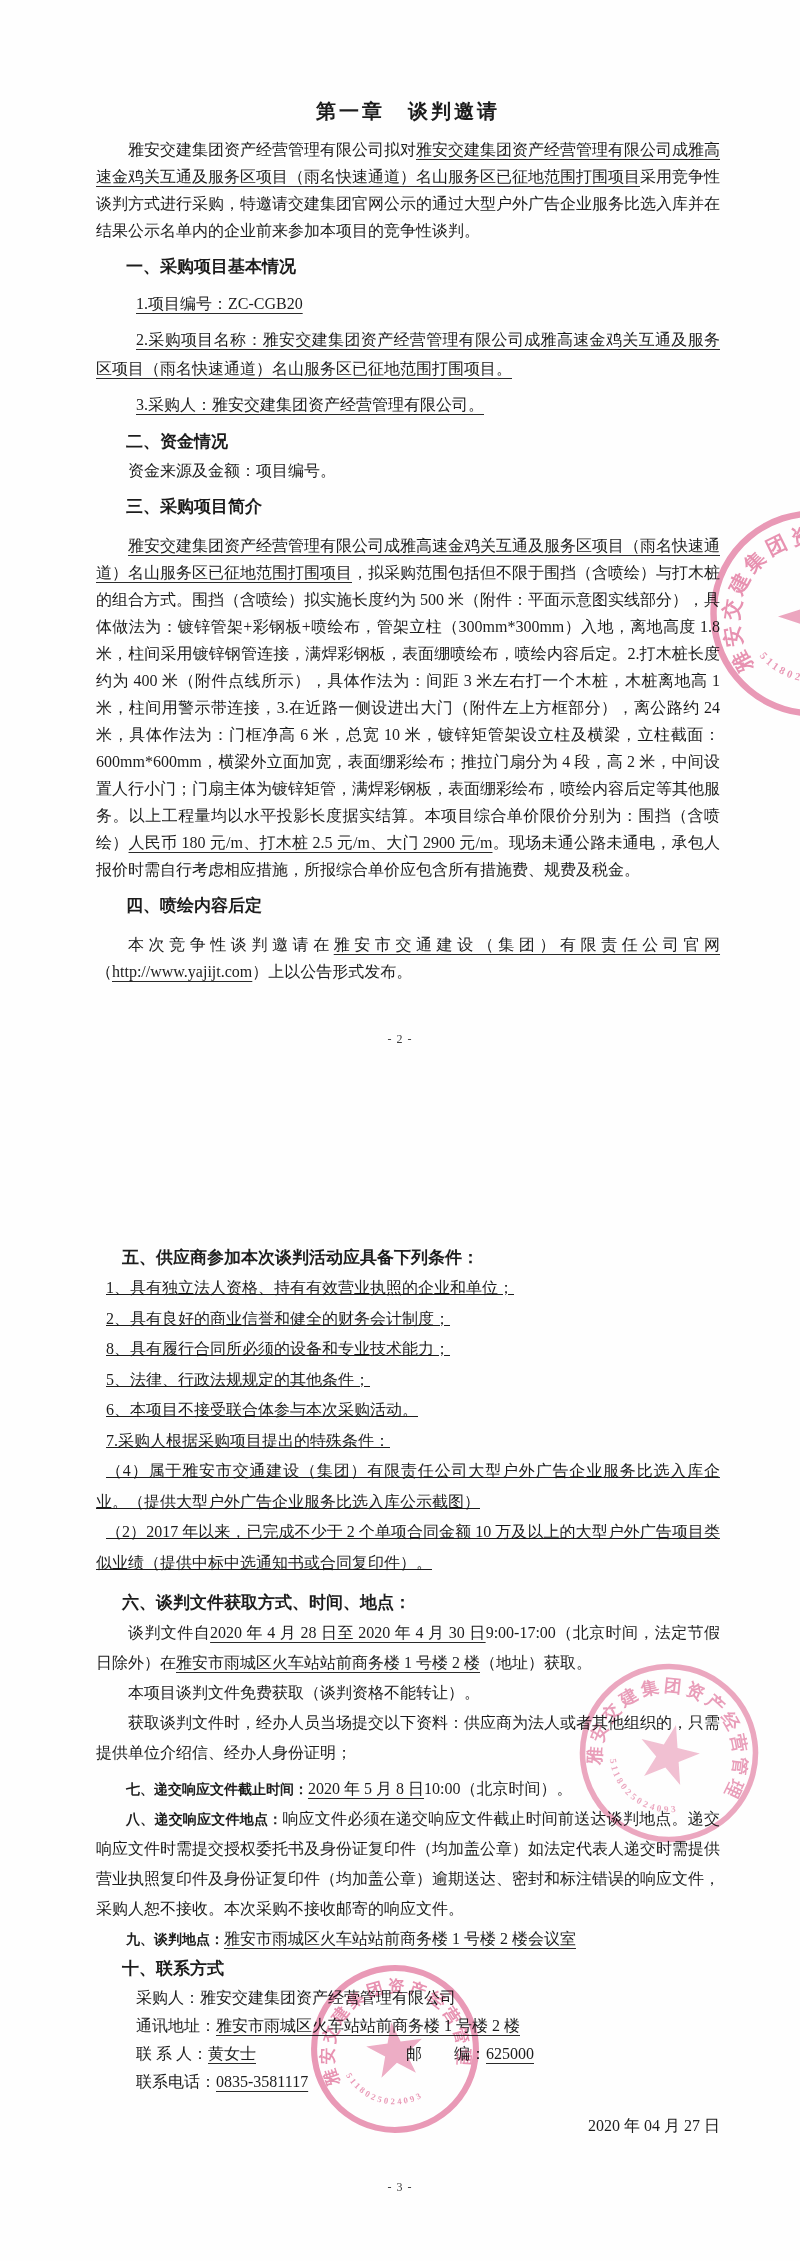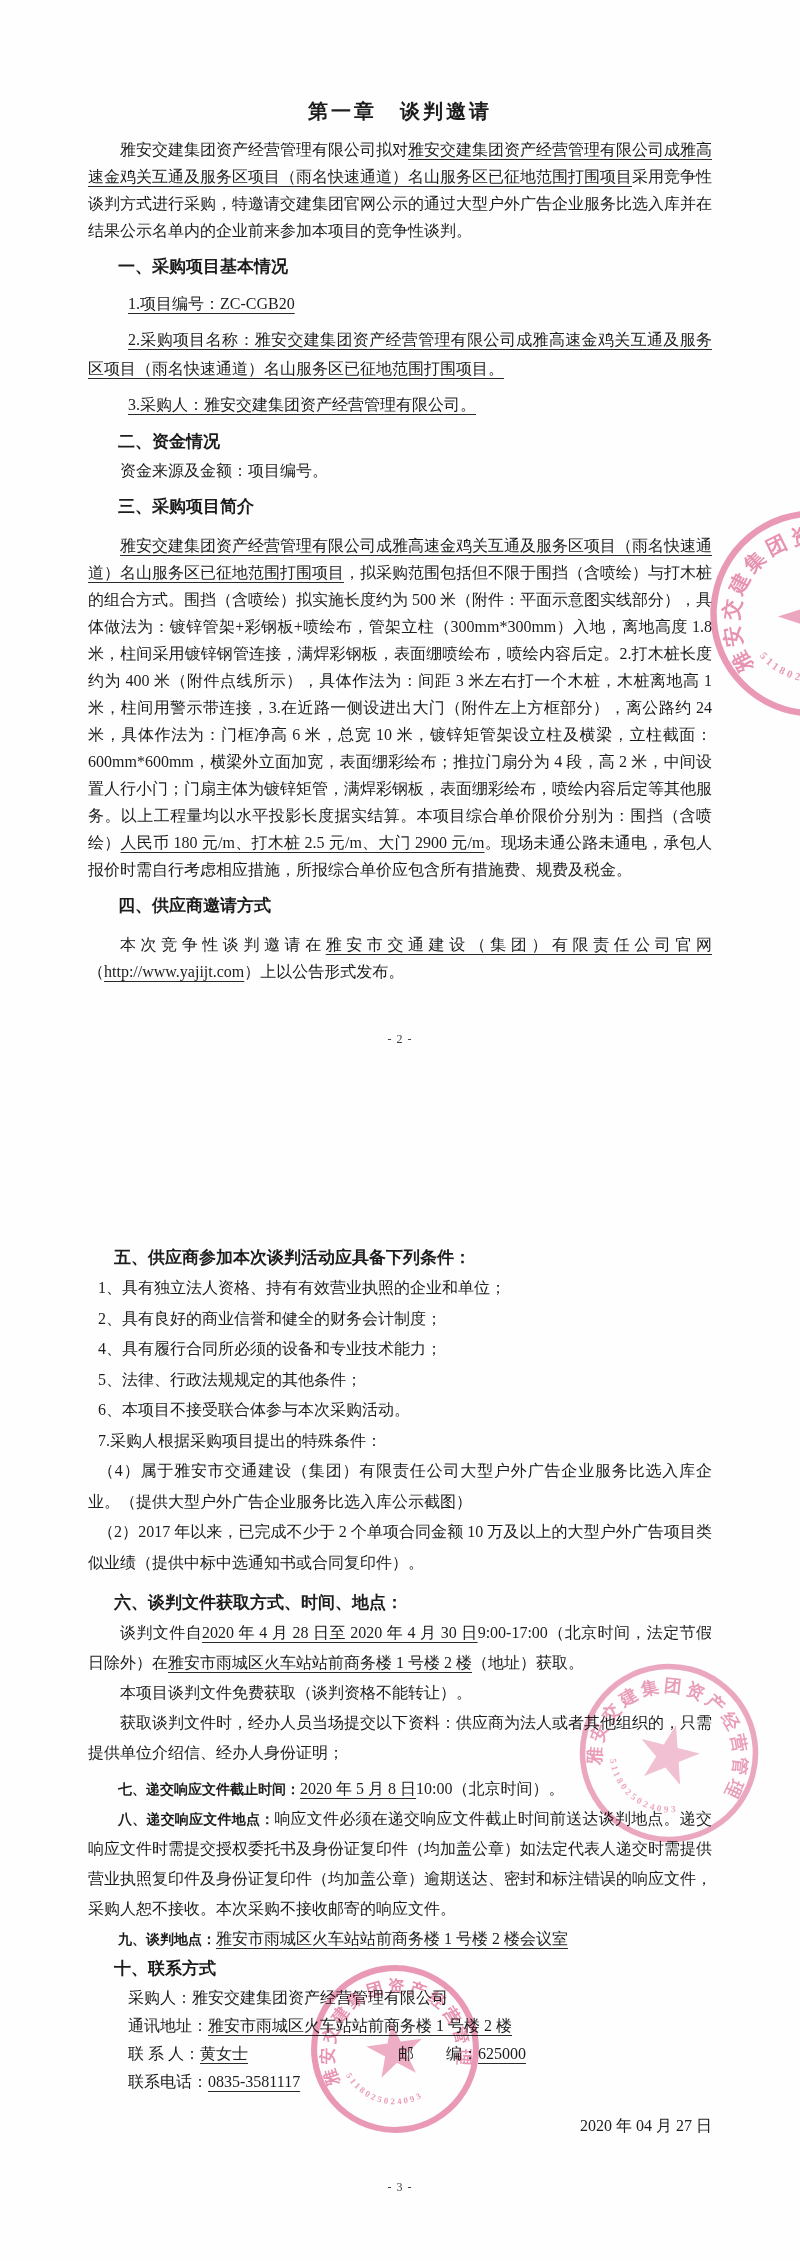--- a/index.html
+++ b/index.html
@@ -2,36 +2,36 @@
 <html><head>
 <meta charset="utf-8">
 <style>
   html,body{margin:0;padding:0;background:#ffffff;}
   .canvas{
     position:relative;width:800px;height:2261px;margin:0 auto;
     background:#fefefe;overflow:hidden;
     font-family:"Liberation Serif","DejaVu Serif",serif;
     color:#1c1c1c;
   }
-  .page-block{position:absolute;left:88px;width:624px;}
+  .page-block{position:absolute;left:96px;width:624px;}
   .doc-title{
     text-align:center;font-family:"Liberation Sans","DejaVu Sans",sans-serif;
     font-weight:bold;font-size:20px;letter-spacing:3px;line-height:30px;
   }
   p{margin:0;text-align:justify;font-size:16px;line-height:27px;}
   .indent{text-indent:2em;}
   .h{
     font-family:"Liberation Sans","DejaVu Sans",sans-serif;
     font-weight:bold;font-size:17px;line-height:30px;padding-left:30px;
     text-align:left;
   }
   .hb{font-family:"Liberation Sans","DejaVu Sans",sans-serif;font-weight:bold;font-size:14px;}
   .item{padding-left:40px;text-indent:0;line-height:29px;margin-top:7px;}
   .item.wrap{padding-left:0;text-indent:40px;}
-  .cond{padding-left:10px;line-height:30.5px;}
+  .cond{padding-left:10px;line-height:30.5px;text-decoration:underline;}
   .cond.wrap{padding-left:0;text-indent:10px;}
   .u{text-decoration:underline;text-underline-offset:4px;text-decoration-thickness:1px;text-decoration-color:#2a2a2a;}
   .lead{text-indent:30px;line-height:30px;}
   .contact{padding-left:40px;}
   .contact p{line-height:28px;}
   .zip-label{margin-left:150px;}
   .date-line{text-align:right;font-size:16px;margin-top:16px;}
   .page-no{
     position:absolute;left:0;width:800px;text-align:center;
     font-size:12px;color:#3a3a3a;letter-spacing:1px;
@@ -56,31 +56,31 @@
     <p class="item"><span class="u">1.项目编号：ZC-CGB20</span></p>
     <p class="item wrap"><span class="u">2.采购项目名称：雅安交建集团资产经营管理有限公司成雅高速金鸡关互通及服务区项目（雨名快速通道）名山服务区已征地范围打围项目。</span></p>
     <p class="item"><span class="u">3.采购人：雅安交建集团资产经营管理有限公司。</span></p>
 
     <p class="h mt8">二、资金情况</p>
     <p class="indent">资金来源及金额：项目编号。</p>
 
     <p class="h mt8">三、采购项目简介</p>
     <p class="indent mt4"><span class="u">雅安交建集团资产经营管理有限公司成雅高速金鸡关互通及服务区项目（雨名快速通道）名山服务区已征地范围打围项目</span><span>，拟采购范围包括但不限于围挡（含喷绘）与打木桩的组合方式。围挡（含喷绘）拟实施长度约为 500 米（附件：平面示意图实线部分），具体做法为：镀锌管架+彩钢板+喷绘布，管架立柱（300mm*300mm）入地，离地高度 1.8 米，柱间采用镀锌钢管连接，满焊彩钢板，表面绷喷绘布，喷绘内容后定。2.打木桩长度约为 400 米（附件点线所示），具体作法为：间距 3 米左右打一个木桩，木桩离地高 1 米，柱间用警示带连接，3.在近路一侧设进出大门（附件左上方框部分），离公路约 24 米，具体作法为：门框净高 6 米，总宽 10 米，镀锌矩管架设立柱及横梁，立柱截面：600mm*600mm，横梁外立面加宽，表面绷彩绘布；推拉门扇分为 4 段，高 2 米，中间设置人行小门；门扇主体为镀锌矩管，满焊彩钢板，表面绷彩绘布，喷绘内容后定等其他服务。以上工程量均以水平投影长度据实结算。本项目综合单价限价分别为：围挡（含喷绘）</span><span class="u">人民币 180 元/m、打木桩 2.5 元/m、大门 2900 元/m</span><span>。现场未通公路未通电，承包人报价时需自行考虑相应措施，所报综合单价应包含所有措施费、规费及税金。</span></p>
 
-    <p class="h mt8">四、供应商邀请方式</p>
+    <p class="h mt8">四、喷绘内容后定</p>
     <p class="indent mt4"><span>本次竞争性谈判邀请在</span><span class="u">雅安市交通建设（集团）有限责任公司官网</span><span>（</span><span class="u">http://www.yajijt.com</span><span>）上以公告形式发布。</span></p>
   </div>
 
   <div class="page-no" style="top:1032px;">- 2 -</div>
 
   <div class="page-block" style="top:1243px;">
     <p class="h" style="padding-left:26px;">五、供应商参加本次谈判活动应具备下列条件：</p>
     <p class="cond">1、具有独立法人资格、持有有效营业执照的企业和单位；</p>
     <p class="cond">2、具有良好的商业信誉和健全的财务会计制度；</p>
-    <p class="cond">4、具有履行合同所必须的设备和专业技术能力；</p>
+    <p class="cond">8、具有履行合同所必须的设备和专业技术能力；</p>
     <p class="cond">5、法律、行政法规规定的其他条件；</p>
     <p class="cond">6、本项目不接受联合体参与本次采购活动。</p>
     <p class="cond">7.采购人根据采购项目提出的特殊条件：</p>
     <p class="cond wrap">（4）属于雅安市交通建设（集团）有限责任公司大型户外广告企业服务比选入库企业。（提供大型户外广告企业服务比选入库公示截图）</p>
     <p class="cond wrap">（2）2017 年以来，已完成不少于 2 个单项合同金额 10 万及以上的大型户外广告项目类似业绩（提供中标中选通知书或合同复印件）。</p>
 
     <p class="h mt4" style="padding-left:26px;">六、谈判文件获取方式、时间、地点：</p>
     <p class="indent" style="line-height:30px;"><span>谈判文件自</span><span class="u">2020 年 4 月 28 日至 2020 年 4 月 30 日</span><span>9:00-17:00（北京时间，法定节假日除外）在</span><span class="u">雅安市雨城区火车站站前商务楼 1 号楼 2 楼</span><span>（地址）获取。</span></p>
     <p class="indent" style="line-height:30px;">本项目谈判文件免费获取（谈判资格不能转让）。</p>
     <p class="indent" style="line-height:30px;">获取谈判文件时，经办人员当场提交以下资料：供应商为法人或者其他组织的，只需提供单位介绍信、经办人身份证明；</p>

